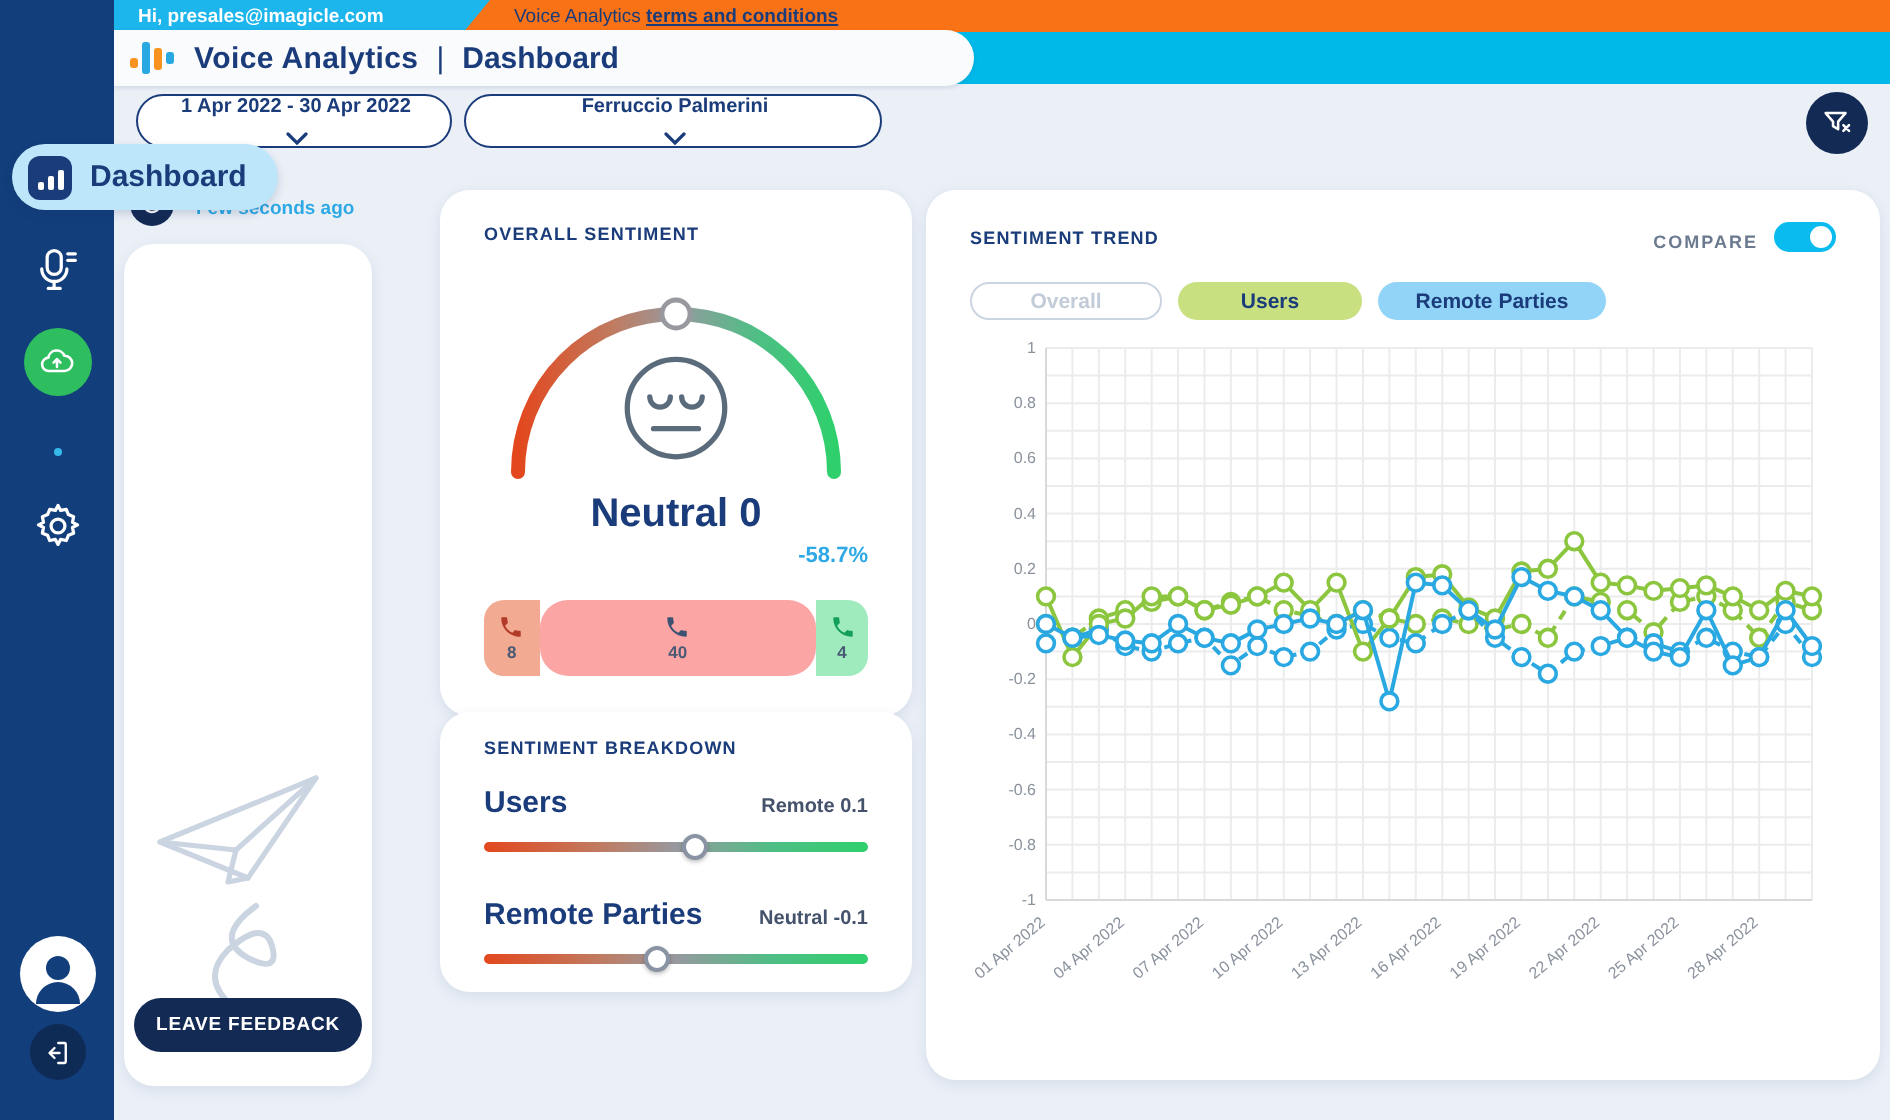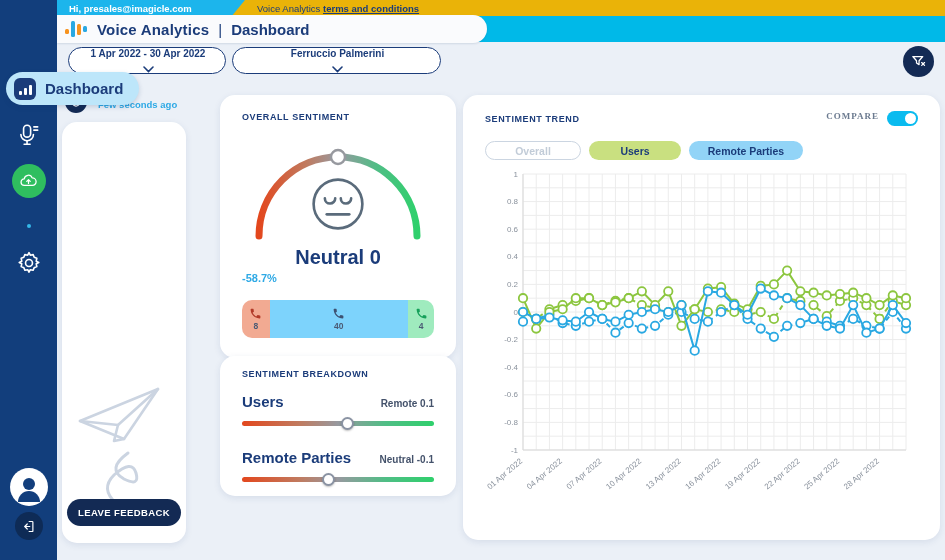--- a/index.html
+++ b/index.html
@@ -5,21 +5,21 @@
   * { margin:0; padding:0; box-sizing:border-box; }
   html,body { width:945px; height:560px; font-family:"Liberation Sans", sans-serif; }
   .stage { position:relative; width:945px; height:560px; background:#EBF0F7; overflow:hidden; }
 
   
   .sidebar { position:absolute; left:0; top:0; width:57px; height:560px; background:#123E7C; z-index:5; }
   .side-icon { position:absolute; left:0; width:57px; display:flex; justify-content:center; align-items:center; }
   .round-btn { border-radius:50%; display:flex; align-items:center; justify-content:center; }
 
   
-  .topbar { position:absolute; left:57px; top:0; width:888px; height:17px; background:#eab308; z-index:6; }
+  .topbar { position:absolute; left:57px; top:0; width:888px; height:17px; background:#f97316; z-index:6; }
   .greeting-pill { position:absolute; left:0; top:0; height:17px; width:188px; background:#1CB5EC;
     color:#fff; font-size:9.5px; font-weight:700; line-height:17px; padding-left:12px;
     clip-path:polygon(0 0,100% 0,calc(100% - 14px) 100%,0 100%); }
   .terms-line { position:absolute; left:200px; top:0; height:17px; line-height:17px; font-size:9.5px; color:#1B3C7A; }
   .terms-line .link { font-weight:700; text-decoration:underline; }
 
   .headerbar { position:absolute; left:57px; top:16px; width:888px; height:26px; background:#00B9E8; z-index:6; }
   .header-white { position:absolute; left:0; top:-1px; width:430px; height:28px; background:#FAFBFD;
     border-radius:0 14px 14px 0; display:flex; align-items:center; padding-left:8px; box-shadow:0 1px 2px rgba(20,50,100,.12); }
   .app-title { font-size:15px; font-weight:700; color:#1B3C7A; margin-left:10px; letter-spacing:.2px; }
@@ -51,41 +51,41 @@
   .feedback-card { left:62px; top:122px; width:124px; height:421px; }
   .plane-wrap { position:absolute; left:0; right:0; top:255px; display:flex; justify-content:center; }
   .feedback-btn { position:absolute; left:50%; transform:translateX(-50%); bottom:17px; width:114px; height:27px;
     background:#132A54; color:#fff; border:none; border-radius:14px; font-size:9.5px; font-weight:800;
     letter-spacing:.4px; font-family:"Liberation Sans",sans-serif; cursor:pointer; }
 
   .overall-card { left:220px; top:95px; width:236px; height:263px; padding:17px 22px; }
   .gauge-wrap { position:relative; width:180px; height:108px; margin:12px auto 0; }
   .face-wrap { position:absolute; left:50%; top:40px; transform:translateX(-50%); }
   .sent-label { text-align:center; font-size:20px; font-weight:800; color:#1B3C7A; margin-top:4px; }
-  .sent-delta { text-align:left; font-size:11px; font-weight:700; color:#2EA9E5; margin-top:3px; }
+  .sent-delta { text-align:right; font-size:11px; font-weight:700; color:#2EA9E5; margin-top:3px; }
   .calls-bar { display:flex; width:100%; height:38px; margin-top:16px; border-radius:10px; overflow:hidden; }
   .call-seg { display:flex; flex-direction:column; align-items:center; justify-content:center; gap:1px; min-width:26px; flex-basis:0; }
   .call-seg.neg { background:#F2AA92; }
-  .call-seg.neu { background:#7dd3fc; }
+  .call-seg.neu { background:#fca5a5;border-radius:14px; }
   .call-seg.pos { background:#9FEBBE; }
   .call-count { font-size:8.5px; font-weight:700; color:#4A5A74; }
 
   .breakdown-card { left:220px; top:356px; width:236px; height:140px; padding:13px 22px; }
   .bk-row { margin-top:14px; }
   .bk-head { display:flex; justify-content:space-between; align-items:baseline; }
   .bk-name { font-size:15px; font-weight:800; color:#1B3C7A; }
   .bk-val { font-size:10px; font-weight:600; color:#44526B; }
   .slider { position:relative; height:14px; margin-top:6px; cursor:pointer; }
   .slider .track { position:absolute; left:0; right:0; top:5px; height:5px; border-radius:3px;
     background:linear-gradient(90deg,#E3471D 0%,#C07B60 30%,#97999F 50%,#4FBE85 75%,#2FD06C 100%); }
   .slider .knob { position:absolute; top:1px; width:13px; height:13px; background:#fff; border:2px solid #8A93A3; border-radius:50%; box-shadow:0 1px 2px rgba(0,0,0,.25); }
 
   .trend-card { left:463px; top:95px; width:477px; height:445px; padding:16px 22px; }
   .trend-head { display:flex; justify-content:space-between; align-items:center; }
-  .compare { display:flex; align-items:flex-start; gap:8px;font-family:Liberation Serif, serif; }
+  .compare { display:flex; align-items:flex-end; gap:8px; }
   .compare .lbl { font-size:9px; font-weight:700; color:#6B7A8F; letter-spacing:1px; }
   .toggle { position:relative; width:31px; height:15px; background:#0ABBEF; border-radius:8px; cursor:pointer; }
   .toggle .tk { position:absolute; right:2px; top:2px; width:11px; height:11px; background:#fff; border-radius:50%; }
   .tabs { display:flex; gap:8px; margin-top:15px; }
   .tab { height:19px; border-radius:10px; display:flex; align-items:center; justify-content:center; font-size:10.5px; font-weight:800; cursor:pointer; }
   .tab.overall { width:96px; border:1.6px solid #CBD5E1; color:#C2CCD8; background:#fff; }
   .tab.users { width:92px; background:#C9E080; color:#1B3C7A; }
   .tab.remote { width:114px; background:#92D4F7; color:#1B3C7A; }
   .chart-wrap { margin-top:4px; }
 </style>

